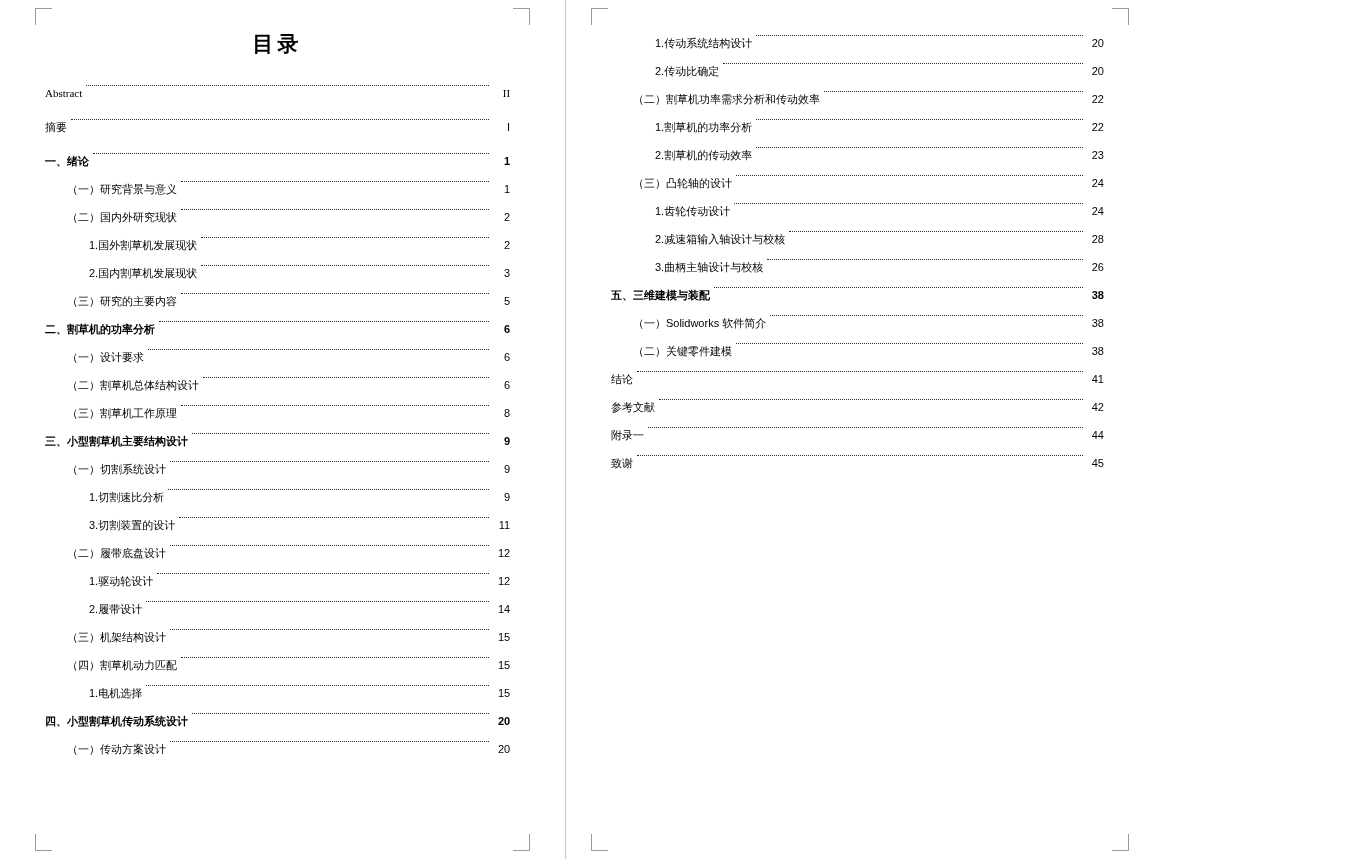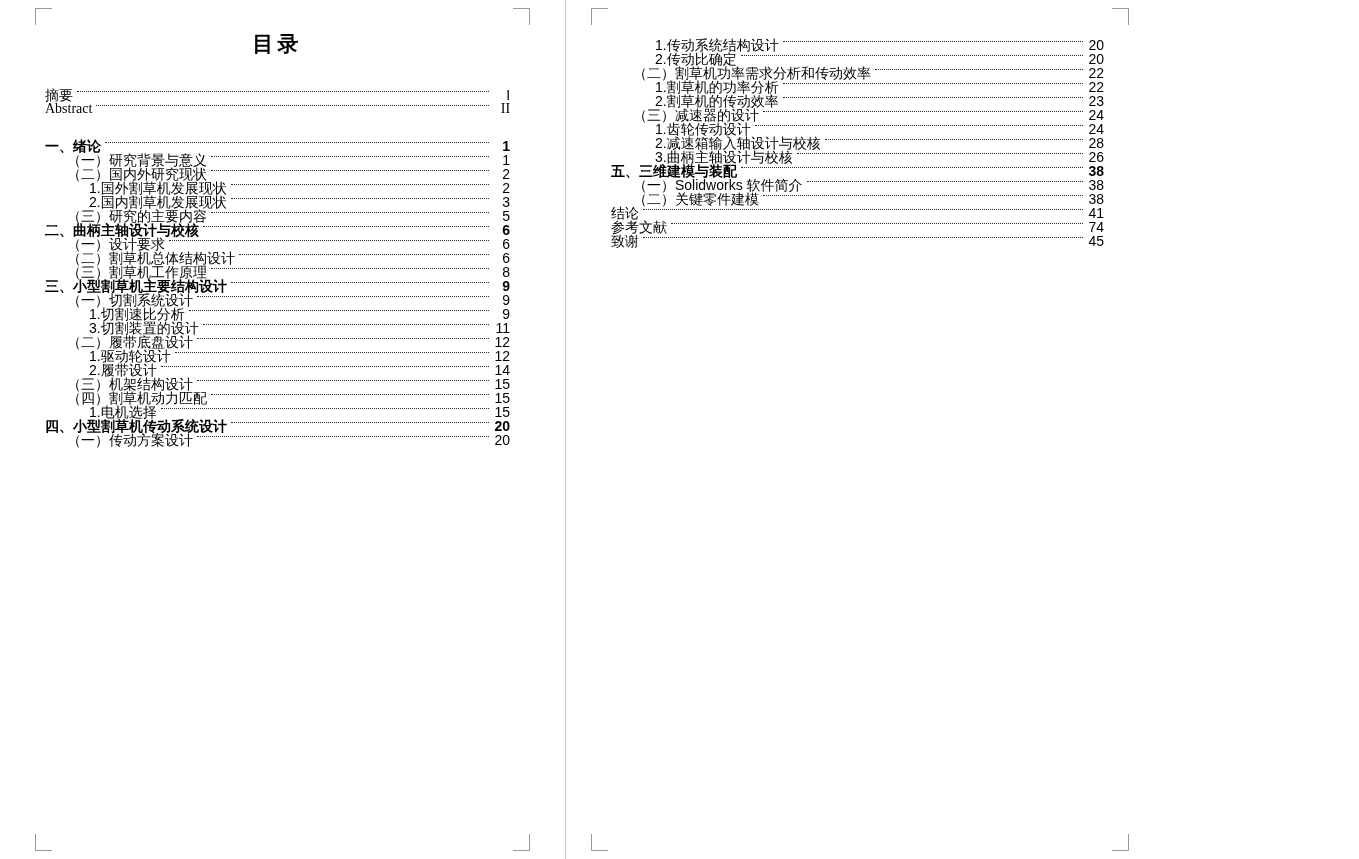--- a/index.html
+++ b/index.html
@@ -58,22 +58,22 @@
     font-weight: bold;
     letter-spacing: 4px;
     margin: 30px 0 0 0;
     font-family: "Liberation Serif", serif;
   }
   .toc {
     margin-top: 30px;
   }
   .toc-entry {
     display: flex;
-    align-items: center;
-    font-size: 14px;
+    align-items: flex-start;
+    font-size: 11px;
     line-height: 1;
     white-space: nowrap;
   }
   .toc-entry .label {
     flex: 0 0 auto;
     padding-right: 4px;
   }
   .toc-entry .dots {
     flex: 1 1 auto;
     border-bottom: 1px dotted #2a2a2a;
@@ -89,49 +89,49 @@
   }
   
   .lvl-0 { margin-left: 0px; }
   .lvl-1 { margin-left: 22px; }
   .lvl-2 { margin-left: 44px; }
 
   .bold { font-weight: bold; }
   .serif { font-family: "Liberation Serif", serif; }
 
   .sp-pre-lg { margin-top: 23px; }
-  .sp-pre-md { }
+  .sp-pre-md { margin-top: 17px; }
   .sp-pre-none { margin-top: 0px; }
 
   .right-col-pad { padding-top: 8px; }
 </style>
 </head>
 <body>
 
 <div class="doc-viewport">
 
   <div class="page page-left">
     <div class="crop tl" style="left:35px; top:8px;"></div>
     <div class="crop tr" style="right:35px; top:8px;"></div>
     <div class="crop bl" style="left:35px; bottom:8px;"></div>
     <div class="crop br" style="right:35px; bottom:8px;"></div>
 
     <div class="page-title">目录</div>
 
     <div class="toc" id="toc-left">
+        <div class="toc-entry lvl-0 sp-pre-md serif">
+          <span class="label">Abstract</span>
+          <span class="dots"></span>
+          <span class="pg">II</span>
+        </div>
         <div class="toc-entry lvl-0 sp-pre-lg">
           <span class="label">摘要</span>
           <span class="dots"></span>
           <span class="pg">I</span>
         </div>
-        <div class="toc-entry lvl-0 sp-pre-md serif">
-          <span class="label">Abstract</span>
-          <span class="dots"></span>
-          <span class="pg">II</span>
-        </div>
         <div class="toc-entry lvl-0 sp-pre-lg bold">
           <span class="label">一、绪论</span>
           <span class="dots"></span>
           <span class="pg">1</span>
         </div>
         <div class="toc-entry lvl-1 sp-pre-md">
           <span class="label">（一）研究背景与意义</span>
           <span class="dots"></span>
           <span class="pg">1</span>
         </div>
@@ -149,21 +149,21 @@
           <span class="label">2.国内割草机发展现状</span>
           <span class="dots"></span>
           <span class="pg">3</span>
         </div>
         <div class="toc-entry lvl-1 sp-pre-md">
           <span class="label">（三）研究的主要内容</span>
           <span class="dots"></span>
           <span class="pg">5</span>
         </div>
         <div class="toc-entry lvl-0 sp-pre-md bold">
-          <span class="label">二、曲柄主轴设计与校核</span>
+          <span class="label">二、割草机的功率分析</span>
           <span class="dots"></span>
           <span class="pg">6</span>
         </div>
         <div class="toc-entry lvl-1 sp-pre-md">
           <span class="label">（一）设计要求</span>
           <span class="dots"></span>
           <span class="pg">6</span>
         </div>
         <div class="toc-entry lvl-1 sp-pre-md">
           <span class="label">（二）割草机总体结构设计</span>
@@ -266,21 +266,21 @@
           <span class="label">1.割草机的功率分析</span>
           <span class="dots"></span>
           <span class="pg">22</span>
         </div>
         <div class="toc-entry lvl-2 sp-pre-md">
           <span class="label">2.割草机的传动效率</span>
           <span class="dots"></span>
           <span class="pg">23</span>
         </div>
         <div class="toc-entry lvl-1 sp-pre-md">
-          <span class="label">（三）减速器的设计</span>
+          <span class="label">（三）凸轮轴的设计</span>
           <span class="dots"></span>
           <span class="pg">24</span>
         </div>
         <div class="toc-entry lvl-2 sp-pre-md">
           <span class="label">1.齿轮传动设计</span>
           <span class="dots"></span>
           <span class="pg">24</span>
         </div>
         <div class="toc-entry lvl-2 sp-pre-md">
           <span class="label">2.减速箱输入轴设计与校核</span>
@@ -308,21 +308,26 @@
           <span class="pg">38</span>
         </div>
         <div class="toc-entry lvl-0 sp-pre-md">
           <span class="label">结论</span>
           <span class="dots"></span>
           <span class="pg">41</span>
         </div>
         <div class="toc-entry lvl-0 sp-pre-md">
           <span class="label">参考文献</span>
           <span class="dots"></span>
-          <span class="pg">74</span>
+          <span class="pg">42</span>
+        </div>
+        <div class="toc-entry lvl-0 sp-pre-md">
+          <span class="label">附录一</span>
+          <span class="dots"></span>
+          <span class="pg">44</span>
         </div>
         <div class="toc-entry lvl-0 sp-pre-md">
           <span class="label">致谢</span>
           <span class="dots"></span>
           <span class="pg">45</span>
         </div>
       </div>
   </div>
 
 </div>

